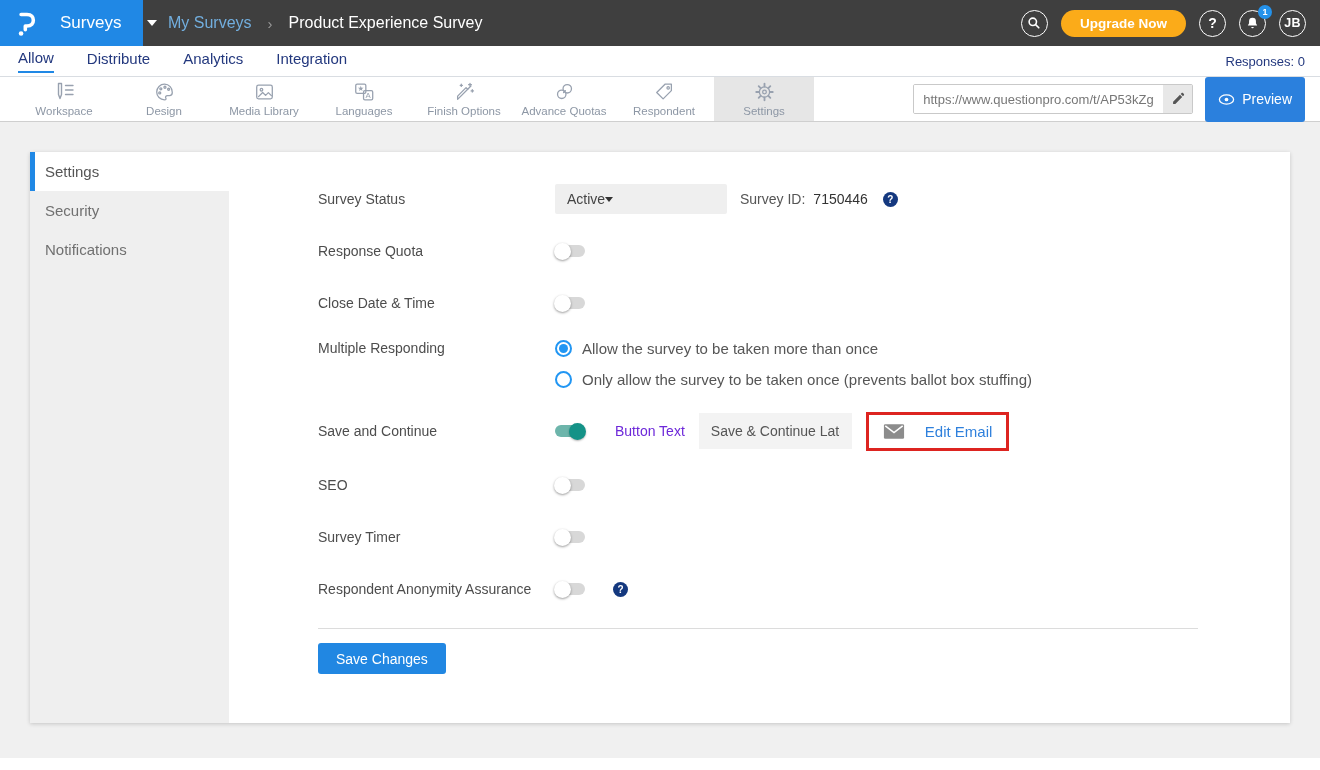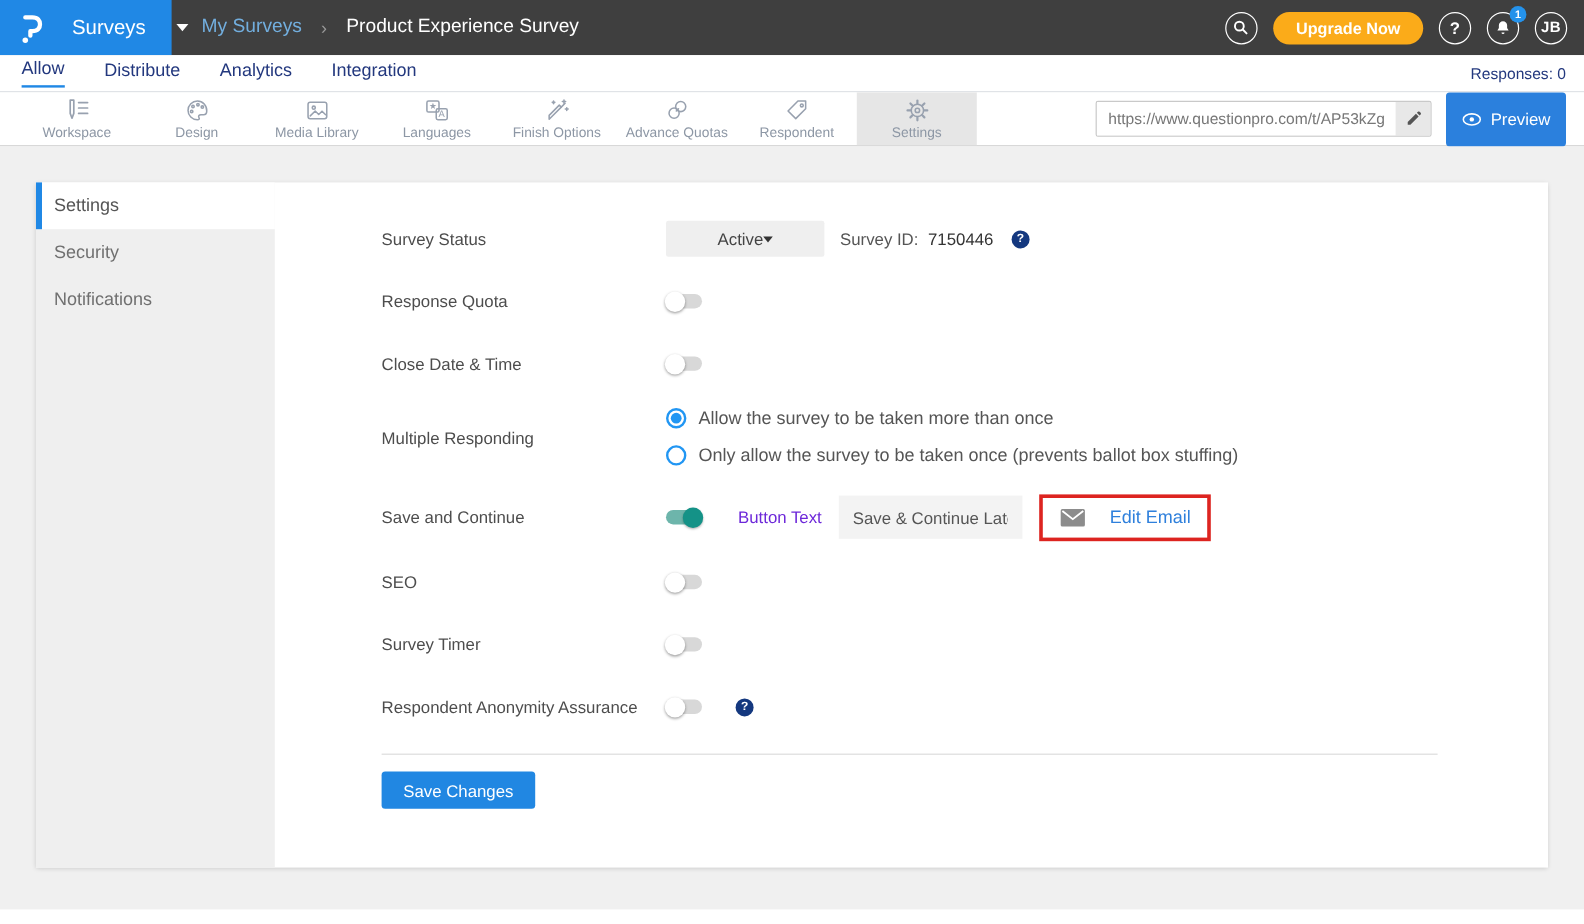--- a/index.html
+++ b/index.html
@@ -47,21 +47,21 @@
 
   .sidebar { width:199px; background:#efefef; flex:none; }
   .side-item { height:39px; display:flex; align-items:center; padding-left:15px; font-size:15px; color:#707070; cursor:pointer; }
   .side-item.active { background:#fff; border-left:5px solid #2088e5; padding-left:10px; color:#555; }
 
   .main { flex:1; padding:32px 0 0 89px; }
   .frow { display:flex; align-items:center; min-height:30px; margin-bottom:22px; }
   .flabel { width:237px; flex:none; font-size:14px; color:#4d4d4d; }
   .fctrl { display:flex; align-items:center; }
 
-  .select-box { width:132px; height:30px; background:#efefef; border-radius:2px; display:flex; align-items:center; justify-content:center; padding:0 12px; font-size:14px; color:#444; cursor:pointer; }
+  .select-box { width:172px; height:30px; background:#efefef; border-radius:2px; display:flex; align-items:center; justify-content:flex-start; padding:0 12px; font-size:14px; color:#444; cursor:pointer; }
   .caret-dark { width:0; height:0; border-left:4.5px solid transparent; border-right:4.5px solid transparent; border-top:5.5px solid #333; }
   .sid-label { margin-left:13px; font-size:14px; color:#555; }
   .sid-value { margin-left:8px; font-size:14px; color:#333; }
   .help-circle { width:15px; height:15px; border-radius:50%; background:#14387f; color:#fff; font-size:10px; font-weight:bold; display:flex; align-items:center; justify-content:center; margin-left:15px; cursor:pointer; }
 
   .toggle { width:30px; height:12px; border-radius:6px; background:#d8d8d8; position:relative; cursor:pointer; flex:none; }
   .toggle .knob { width:17px; height:17px; border-radius:50%; background:#fff; box-shadow:0 1px 2.5px rgba(0,0,0,.4); position:absolute; top:-2.5px; left:-1px; }
   .toggle.on { background:#6db5ab; }
   .toggle.on .knob { left:auto; right:-1px; background:#149287; box-shadow:0 1px 2px rgba(0,0,0,.3); }
 
@@ -280,21 +280,21 @@
       <span class="flabel">Close Date &amp; Time</span>
       <div class="fctrl">
         <div class="toggle">
             <div class="knob"></div>
           </div>
       </div>
     </div>
 
     
     <div class="frow" style="align-items:flex-start;">
-      <span class="flabel" style="margin-top:17px;">Multiple Responding</span>
+      <span class="flabel" style="margin-top:0;">Multiple Responding</span>
       <div class="radio-group">
         <div class="radio-line">
           <span class="radio sel"></span>
           <span class="radio-label">Allow the survey to be taken more than once</span>
         </div>
         <div class="radio-line">
           <span class="radio"></span>
           <span class="radio-label">Only allow the survey to be taken once (prevents ballot box stuffing)</span>
         </div>
       </div>

